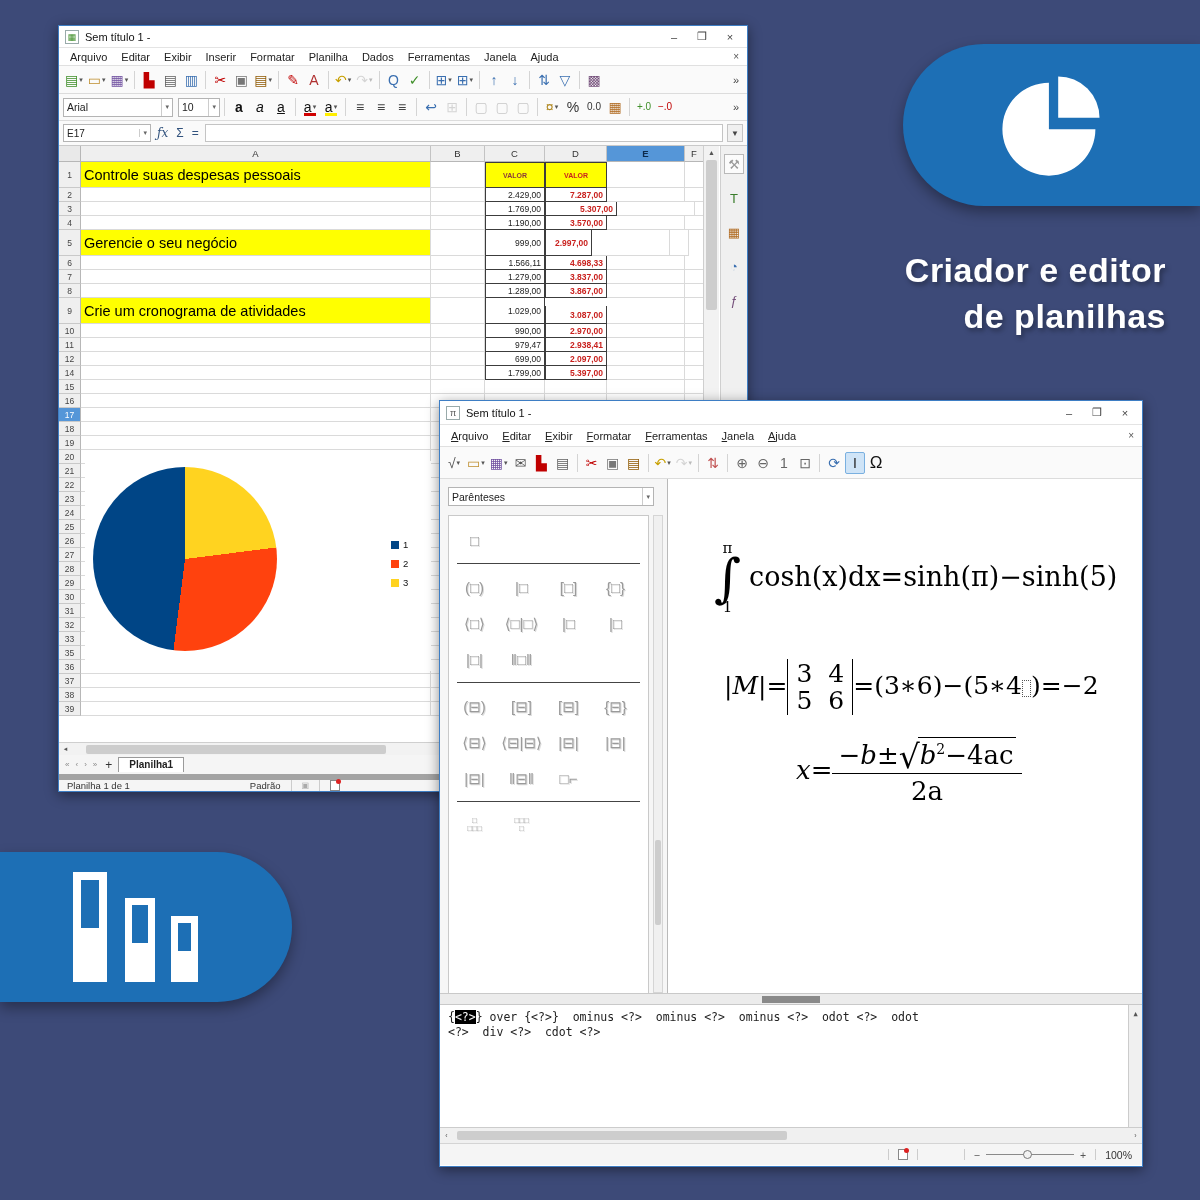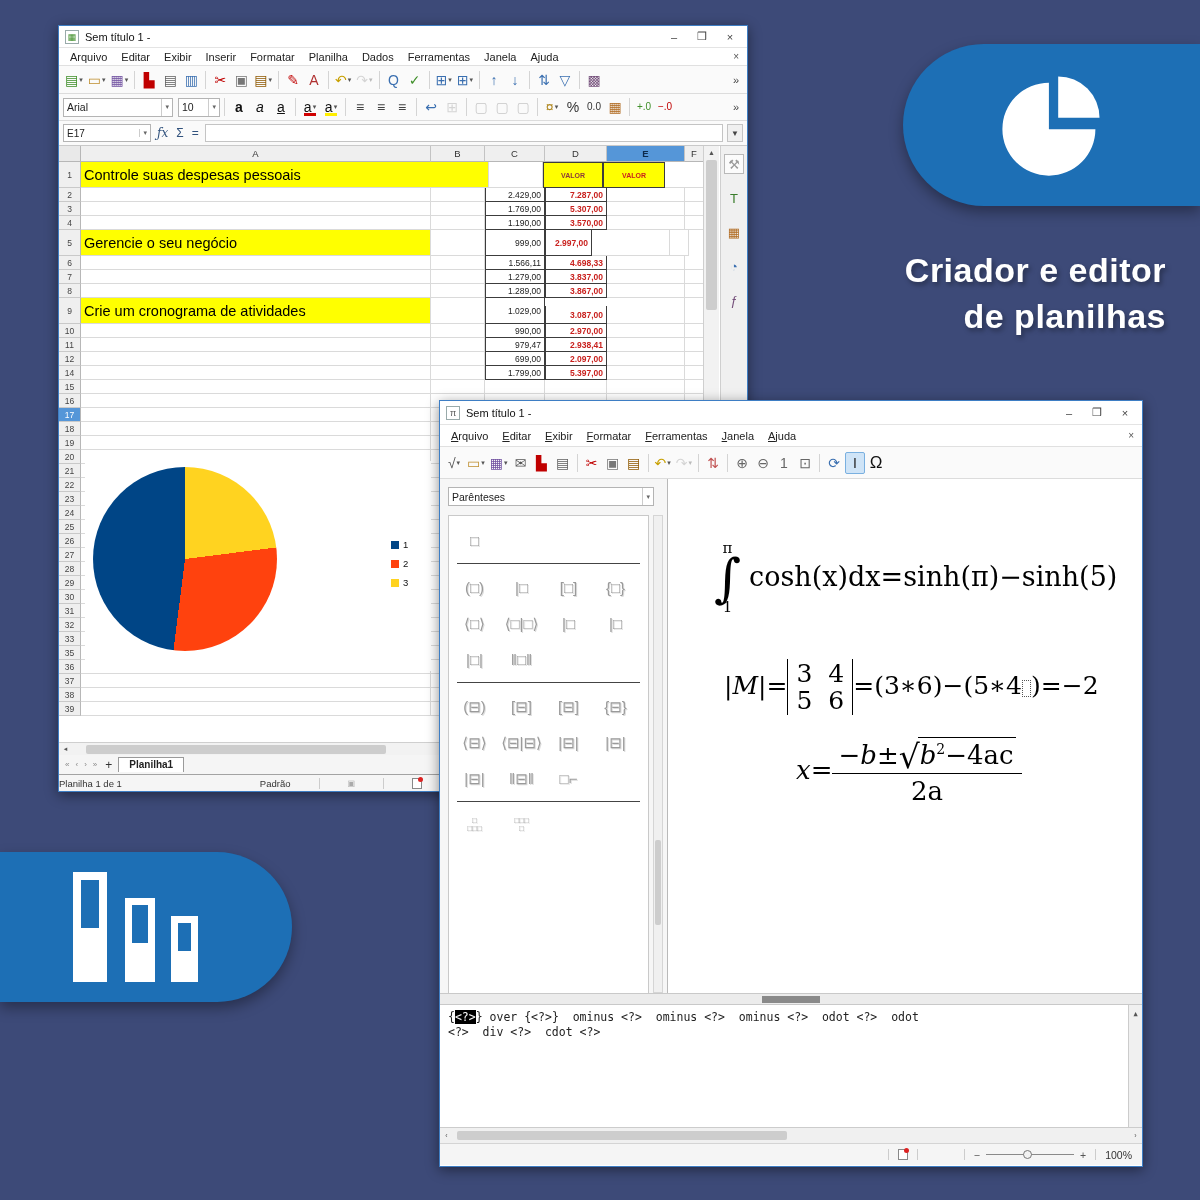--- a/index.html
+++ b/index.html
@@ -82,22 +82,22 @@
            display:flex;flex-direction:column;align-items:center;padding-top:8px;gap:14px;}
   .sbico{width:20px;height:20px;display:flex;align-items:center;justify-content:center;font-size:13px;}
   .sbico.box{border:1px solid #b9b9b9;background:#fbfbfb;}
   .hscrollrow{position:absolute;left:0;height:13px;background:#f2f2f2;border-top:1px solid #cfcfcf;display:flex;align-items:center;}
   .hthumb{height:9px;background:#cdcdcd;border-radius:2px;margin-left:14px;}
   .harr{width:13px;text-align:center;font-size:7px;color:#555;}
   .tabsrow{position:absolute;left:0;height:19px;background:#f5f5f5;display:flex;align-items:center;padding-left:4px;gap:2px;font-size:10px;}
   .tnav{color:#8a8a8a;font-size:8px;padding:0 2px;}
   .tadd{color:#333;font-size:12px;padding:0 4px;}
   .sheettab{border:1px solid #9a9a9a;border-bottom:none;background:#fff;padding:1px 10px 2px;font-size:10px;font-weight:bold;}
-  .statusbar{position:absolute;left:0;height:17px;background:#f5f5f5;border-top:1px solid #a3a3a3;
-             display:flex;align-items:center;font-size:9.5px;color:#333;gap:28px;padding:0 0;}
+  .statusbar{position:absolute;left:0;height:17px;background:#f5f5f5;border-top:6px solid #a3a3a3;
+             display:flex;align-items:center;font-size:9.5px;color:#333;gap:10px;padding:0 8px;}
   .ssep{width:1px;height:11px;background:#ccc;}
   .modico{width:10px;height:11px;border:1px solid #888;background:#fff;position:relative;}
   .modico i{position:absolute;right:-2px;top:-2px;width:5px;height:5px;background:#d22;border-radius:50%;}
 
   
   .m-body{display:flex;height:514px;}
   .el-panel{width:228px;border-right:1px solid #b9b9b9;position:relative;background:#f6f6f6;padding:8px 6px 0 8px;}
   .el-list{position:absolute;left:8px;right:18px;top:36px;bottom:0;background:#fff;border:1px solid #c9c9c9;border-bottom:none;overflow:hidden;padding:6px 2px;}
   .el-scroll{position:absolute;right:4px;top:36px;bottom:0;width:10px;background:#f0f0f0;border:1px solid #d5d5d5;}
   .el-scroll .vthumb{left:1px;right:1px;}
@@ -345,42 +345,42 @@
           <div class="corner"></div>
           <div class="chcell" style="width: 350px;">A</div>
           <div class="chcell" style="width: 54px;">B</div>
           <div class="chcell" style="width: 60px;">C</div>
           <div class="chcell" style="width: 62px;">D</div>
           <div class="chcell sel" style="width: 78px;">E</div>
           <div class="chcell" style="width: 19px;">F</div>
         </div>
         <div class="grow" style="height: 26px;">
           <div class="rh">1</div>
-          <div class="gc yel" style="width: 408px;">Controle suas despesas pessoais</div>
+          <div class="gc yel" style="width: 350px;">Controle suas despesas pessoais</div>
           <div class="gc" style="width: 54px;"></div>
           <div class="gc hdr tbl tt" style="width: 60px; border-left: 1px solid rgb(60, 60, 60); background: rgb(255, 255, 0); color: rgb(139, 58, 58);">VALOR</div>
           <div class="gc hdr tbl tt" style="width: 62px; background: rgb(255, 255, 0); color: rgb(201, 33, 30);">VALOR</div>
           <div class="gc" style="width: 78px;"></div>
           <div class="gc" style="width: 19px;"></div>
         </div>
         <div class="grow" style="height: 14px;">
           <div class="rh">2</div>
           <div class="gc" style="width: 350px;"></div>
           <div class="gc" style="width: 54px;"></div>
           <div class="gc val tbl" style="width: 60px; border-left: 1px solid rgb(60, 60, 60);">2.429,00</div>
           <div class="gc val tbl redv" style="width: 62px;">7.287,00</div>
           <div class="gc" style="width: 78px;"></div>
           <div class="gc" style="width: 19px;"></div>
         </div>
         <div class="grow" style="height: 14px;">
           <div class="rh">3</div>
           <div class="gc" style="width: 350px;"></div>
           <div class="gc" style="width: 54px;"></div>
           <div class="gc val tbl" style="width: 60px; border-left: 1px solid rgb(60, 60, 60);">1.769,00</div>
-          <div class="gc val tbl redv" style="width: 62px;">5.307,00</div>
+          <div class="gc val tbl redv" style="width: 72px;">5.307,00</div>
           <div class="gc" style="width: 78px;"></div>
           <div class="gc" style="width: 19px;"></div>
         </div>
         <div class="grow" style="height: 14px;">
           <div class="rh">4</div>
           <div class="gc" style="width: 350px;"></div>
           <div class="gc" style="width: 54px;"></div>
           <div class="gc val tbl" style="width: 60px; border-left: 1px solid rgb(60, 60, 60);">1.190,00</div>
           <div class="gc val tbl redv" style="width: 62px;">3.570,00</div>
           <div class="gc" style="width: 78px;"></div>

